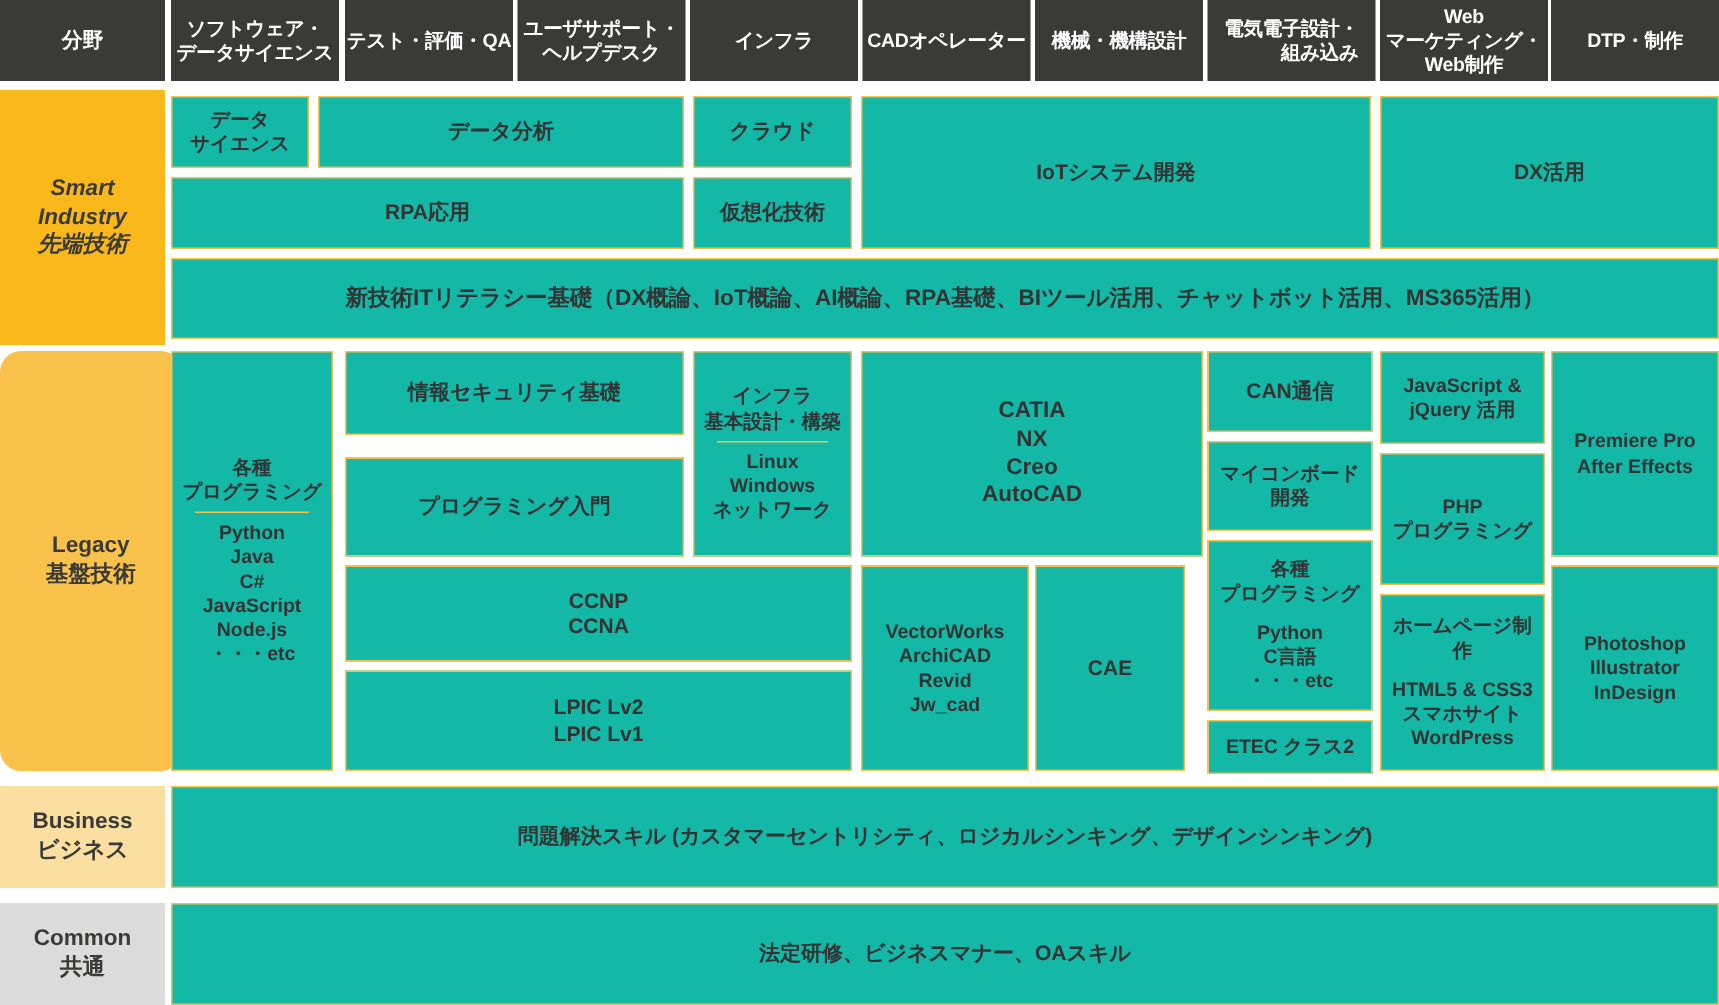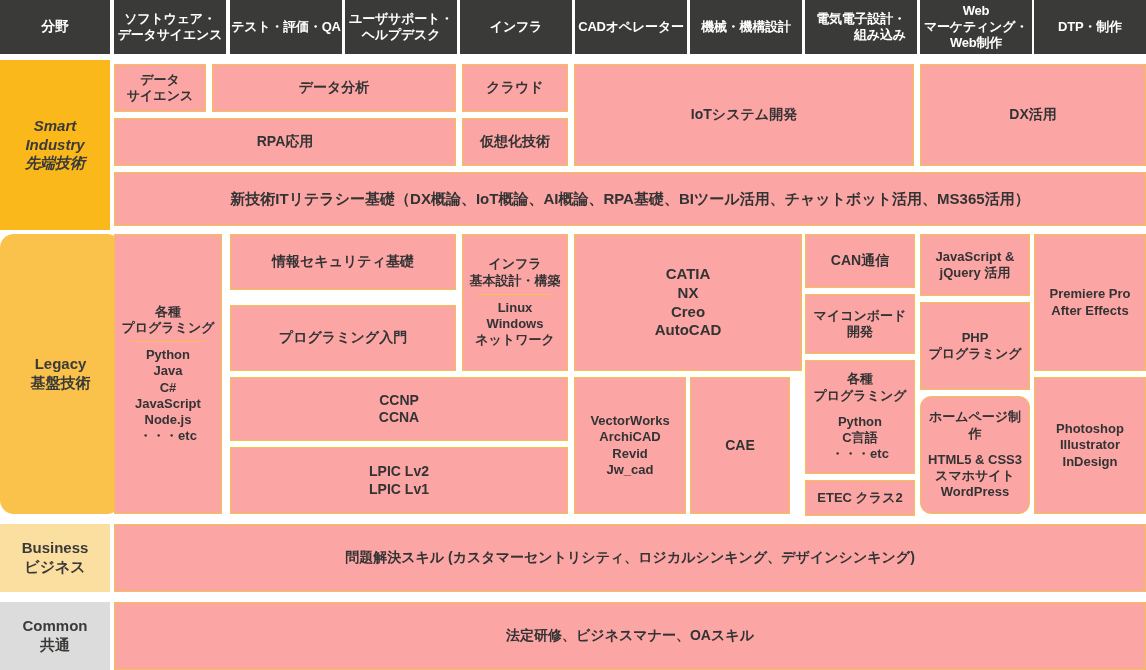--- a/index.html
+++ b/index.html
@@ -49,21 +49,21 @@
   }
   .side-smart   { background: #FAB81B; }
   .side-legacy  { background: #FAC martingale; }
   .side-legacy  { background: #FAC24A; }
   .side-business{ background: #FBDFA0; }
   .side-common  { background: #DCDCDC; }
 
   
   .box {
     border: 1px solid #F3C14E;
-    background: #fca5a5;
+    background: #14b8a6;
     font-size: 14px;
     font-weight: bold;
     color: #333333;
     padding: 17px 4px;
   }
   .box.sm   { font-size: 13px; }
   .box.lg   { font-size: 15px; }
 
   .box .divider {
     width: 78%;
@@ -133,21 +133,21 @@
   <div class="cell box sm" style="left:805px; top:294px; width:110px; height:60px;">マイコンボード<br>開発</div>
   <div class="cell box sm" style="left:805px; top:360px; width:110px; height:114px;">
     <span class="ln">各種<br>プログラミング</span>
     <span class="divider"></span>
     <span class="ln sub">Python<br>C言語<br>・・・etc</span>
   </div>
   <div class="cell box sm" style="left:805px; top:480px; width:110px; height:34px;">ETEC クラス2</div>
 
   <div class="cell box sm" style="left:920px; top:234px; width:110px; height:62px;">JavaScript &amp;<br>jQuery 活用</div>
   <div class="cell box sm" style="left:920px; top:302px; width:110px; height:88px;">PHP<br>プログラミング</div>
-  <div class="cell box sm" style="left:920px; top:396px; width:110px; height:118px;border-radius:11px;">
+  <div class="cell box sm" style="left:920px; top:396px; width:110px; height:118px;">
     <span class="ln">ホームページ制作</span>
     <span class="divider"></span>
     <span class="ln sub">HTML5 &amp; CSS3<br>スマホサイト<br>WordPress</span>
   </div>
 
   <div class="cell box sm" style="left:1034px; top:234px; width:112px; height:137px;">Premiere Pro<br>After Effects</div>
   <div class="cell box sm" style="left:1034px; top:377px; width:112px; height:137px;">Photoshop<br>Illustrator<br>InDesign</div>
 
   <div class="cell side side-business" style="left:0px; top:524px; width:110px; height:68px;">Business<br>ビジネス</div>
   <div class="cell box" style="left:114px; top:524px; width:1032px; height:68px;">問題解決スキル (カスタマーセントリシティ、ロジカルシンキング、デザインシンキング)</div>

